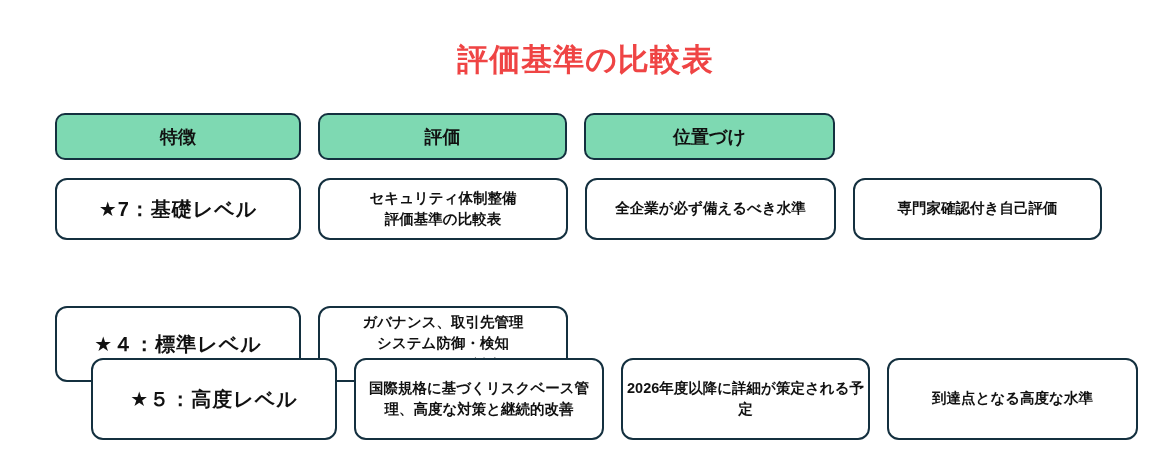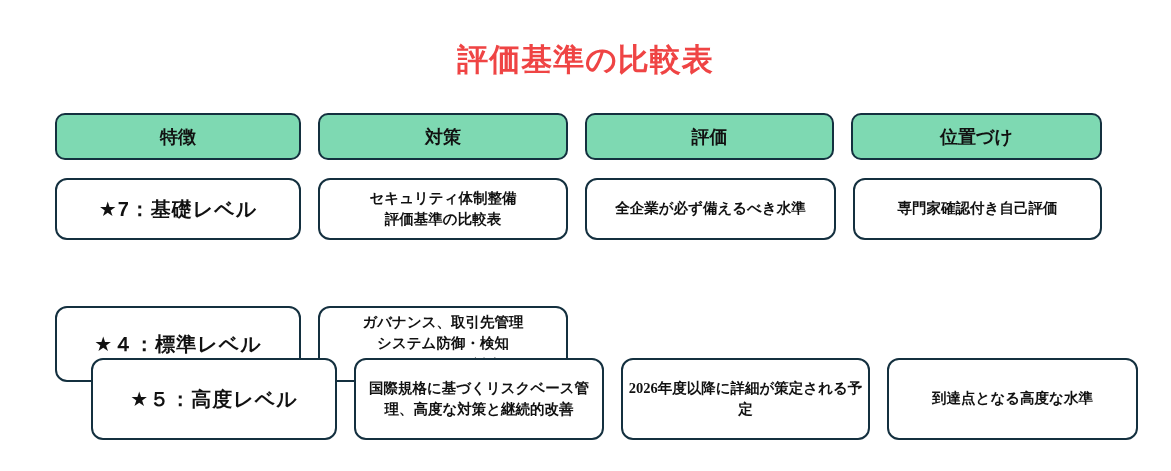--- a/index.html
+++ b/index.html
@@ -95,35 +95,33 @@
 
   .body-text {
     font-size: 14.5px;
     line-height: 1.45;
     white-space: pre-line;
   }
 
   .body-text.wrap {
     white-space: normal;
     padding: 0 2px;
-    font-family: Liberation Serif, serif;
   }
 </style>
 </head>
 <body>
 
 <div class="page">
 
   <div class="title">評価基準の比較表</div>
 
   <div class="table">
 
     <div class="row row-h">
       <div class="cell header col-1">特徴</div>
-      <div class="cell header col-2">対策</div>
       <div class="cell header col-3">評価</div>
       <div class="cell header col-4">位置づけ</div>
     </div>
 
     <div class="row row-1">
       <div class="cell col-1 level-text">★7：基礎レベル</div>
       <div class="cell col-2 body-text">セキュリティ体制整備
 評価基準の比較表</div>
       <div class="cell col-4 body-text">全企業が必ず備えるべき水準</div>
       <div class="cell col-3 body-text">専門家確認付き自己評価</div>

